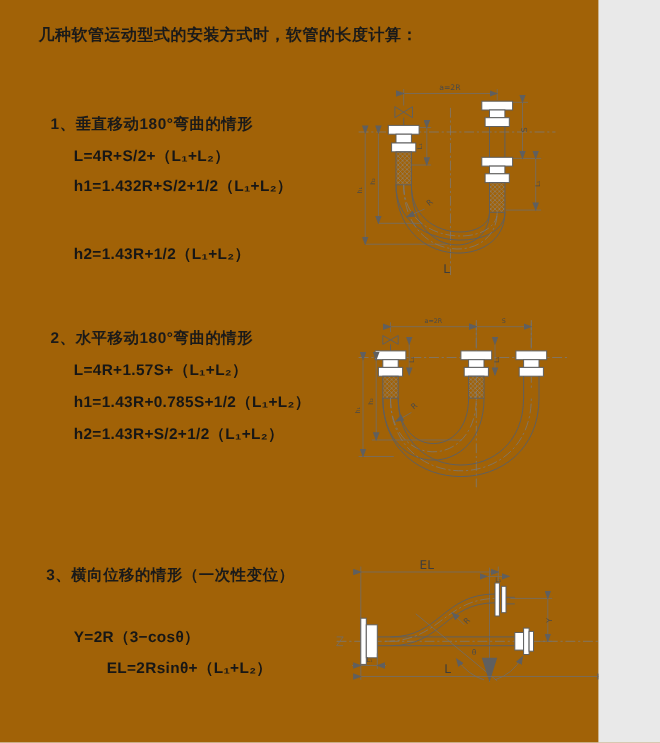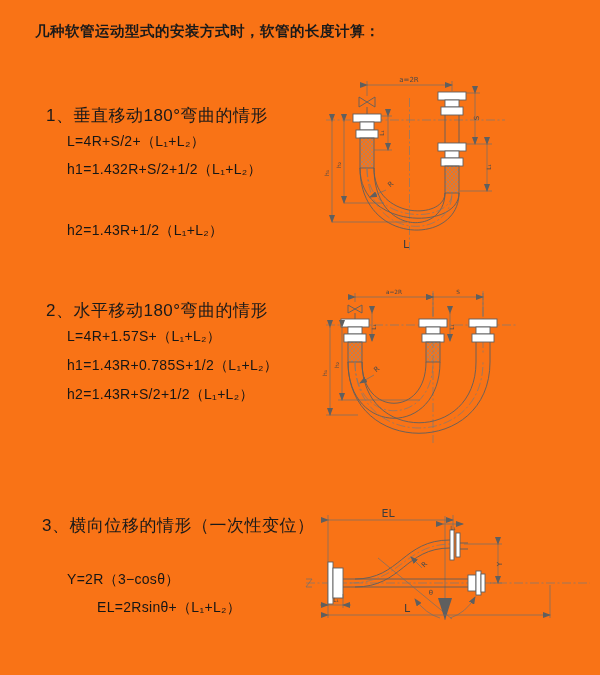--- a/index.html
+++ b/index.html
@@ -1,20 +1,20 @@
 <!DOCTYPE html>
 <html><head>
 <meta charset="utf-8">
 <style>
   html,body{margin:0;padding:0;background:#e9e9e9;}
-  #page{position:relative;width:600px;height:675px;background:#f97316;overflow:hidden;
+  #page{position:relative;width:544px;height:675px;background:#a16207;overflow:hidden;
         font-family:"Liberation Sans","DejaVu Sans",sans-serif;color:#1a1a1a;}
   .title{position:absolute;left:35px;top:22px;font-size:14.5px;font-weight:bold;letter-spacing:0.5px;}
-  .heading{position:absolute;font-size:17px;font-weight:normal;letter-spacing:0.5px;}
-  .formula{position:absolute;font-size:14px;font-weight:normal;color:#161616;letter-spacing:0.3px;}
+  .heading{position:absolute;font-size:14px;font-weight:bold;letter-spacing:0.5px;}
+  .formula{position:absolute;font-size:14px;font-weight:bold;color:#161616;letter-spacing:0.3px;}
   svg{position:absolute;overflow:visible;}
   svg text{font-family:"DejaVu Sans","Liberation Sans",sans-serif;fill:#4a4a4a;}
   .dimtxt{font-size:7px;}
   .dimtxt-s{font-size:5.8px;}
   .biglbl{font-size:11px;fill:#3d3d3d;}
   .ln{stroke:#5f5f5f;stroke-width:0.9;fill:none;}
   .lnthin{stroke:#6e6e6e;stroke-width:0.7;fill:none;}
   .cl{stroke:#7a7a7a;stroke-width:0.7;fill:none;stroke-dasharray:9 2.5 2 2.5;}
   .fit{fill:#ffffff;stroke:#5f5f5f;stroke-width:0.9;}
 </style>

